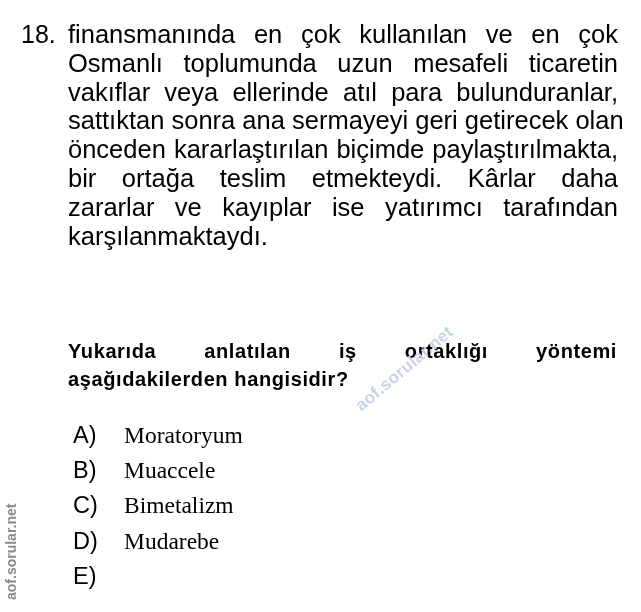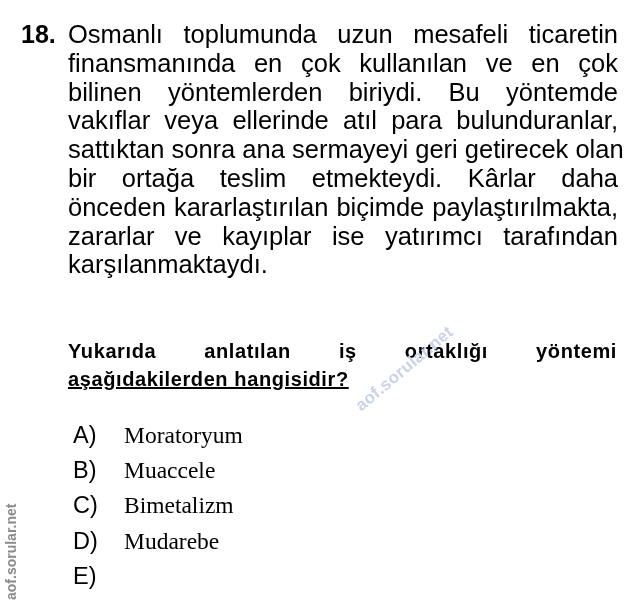--- a/index.html
+++ b/index.html
@@ -13,21 +13,21 @@
       position: relative;
       overflow: hidden;
       font-family: "Liberation Sans", sans-serif;
       color: #000000;
     }
     .question-number {
       position: absolute;
       left: 21px;
       top: 20px;
       font-size: 25px;
-      font-weight: bold;
+      font-weight: normal;
       line-height: 29px;
     }
     .stem {
       position: absolute;
       left: 68px;
       top: 20px;
       width: 550px;
       margin: 0;
     }
     .stem-line {
@@ -55,21 +55,20 @@
       font-size: 20px;
       line-height: 28px;
       height: 28px;
       white-space: nowrap;
       letter-spacing: 0.6px;
       text-align: justify;
       text-align-last: justify;
     }
     .prompt-line.last {
       text-align-last: left;
-      text-decoration: underline;
     }
     .options {
       position: absolute;
       left: 73px;
       top: 418px;
       margin: 0;
       padding: 0;
       list-style: none;
     }
     .option {
@@ -113,27 +112,26 @@
       white-space: nowrap;
       pointer-events: none;
     }
   </style>
 </head>
 <body>
 
 <div class="question-number">18.</div>
 
 <p class="stem">
+  <span class="stem-line">finansmanında en çok kullanılan ve en çok</span>
   <span class="stem-line">Osmanlı toplumunda uzun mesafeli ticaretin</span>
-  <span class="stem-line">finansmanında en çok kullanılan ve en çok</span>
-  <span class="stem-line">bilinen yöntemlerden biriydi. Bu yöntemde</span>
   <span class="stem-line">vakıflar veya ellerinde atıl para bulunduranlar,</span>
   <span class="stem-line">sattıktan sonra ana sermayeyi geri getirecek olan</span>
+  <span class="stem-line">önceden kararlaştırılan biçimde paylaştırılmakta,</span>
   <span class="stem-line">bir ortağa teslim etmekteydi. Kârlar daha</span>
-  <span class="stem-line">önceden kararlaştırılan biçimde paylaştırılmakta,</span>
   <span class="stem-line">zararlar ve kayıplar ise yatırımcı tarafından</span>
   <span class="stem-line last">karşılanmaktaydı.</span>
 </p>
 
 <p class="prompt">
   <span class="prompt-line">Yukarıda anlatılan iş ortaklığı yöntemi</span>
   <span class="prompt-line last">aşağıdakilerden hangisidir?</span>
 </p>
 
 <ul class="options">

